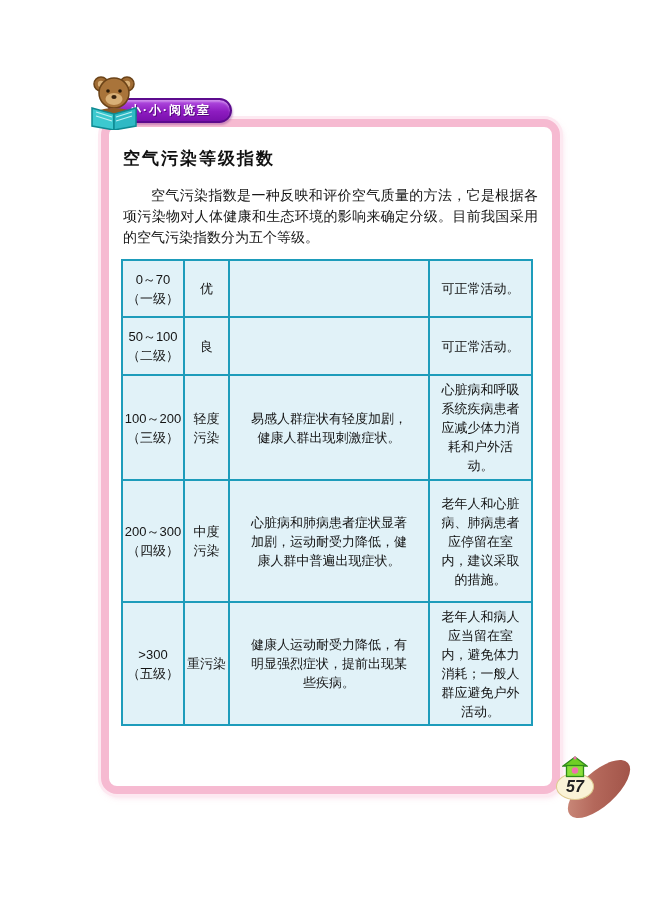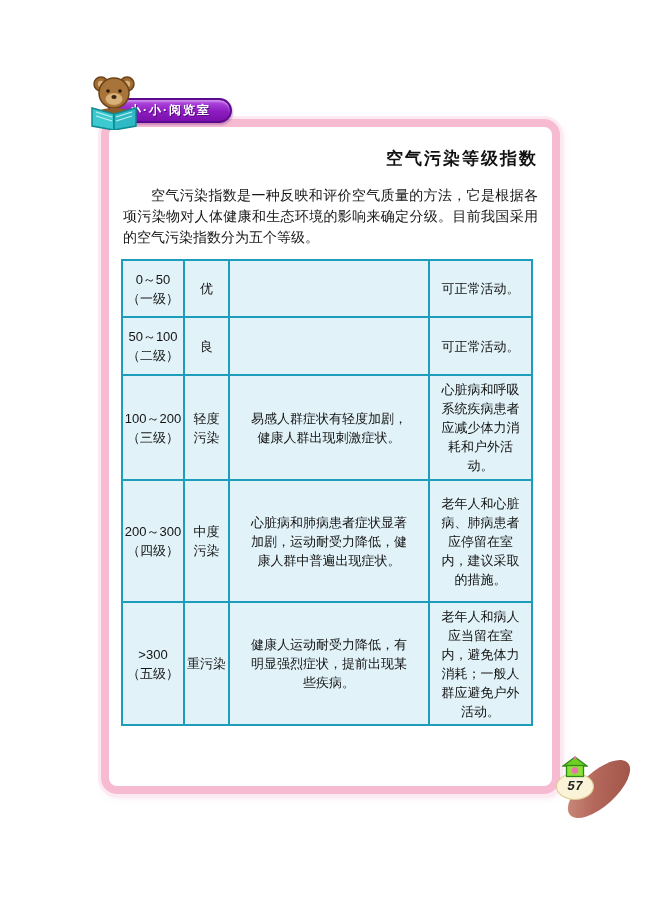--- a/index.html
+++ b/index.html
@@ -17,21 +17,21 @@
     display:flex; align-items:center; justify-content:center; }
   .pill span { color:#ffffff; font-weight:bold; font-size:12px; letter-spacing:2px;
     text-shadow:1px 1px 0 #55097f; white-space:nowrap; }
 
   
   .frame { position:absolute; left:101px; top:119px; width:459px; height:675px;
     background:#ffffff; border:8px solid #f6bad1; border-radius:16px;
     box-shadow:0 0 0 3px #fde9f1, 2px 3px 6px rgba(242,180,205,.55); }
   .frame-inner { position:relative; width:100%; height:100%; padding:14px 14px 0 14px; }
 
-  .doc-title { text-align:right; font-size:17px; font-weight:bold; color:#111;
+  .doc-title { text-align:left; font-size:17px; font-weight:bold; color:#111;
     margin-top:6px; letter-spacing:2px; }
   .intro { margin-top:15px; font-size:14px; line-height:21px; text-indent:2em;
     color:#161616; text-align:justify; }
 
   
   table.aqi { border-collapse:collapse; table-layout:fixed; margin:11px 0 0 -2px; }
   table.aqi td, table.aqi th { border:2px solid #1d9cbb; background:#e1f2f8;
     font-size:13px; font-weight:normal; vertical-align:middle; text-align:center;
     color:#131313; line-height:19px; overflow:hidden; }
   table.aqi th { background:#d2e7d6; font-weight:600; line-height:20px; }
@@ -47,22 +47,22 @@
   td.qual { padding:0 1px; }
 
   
   .corner { position:absolute; left:548px; top:752px; width:100px; height:100px; }
   .ellipse { position:absolute; left:12px; top:20px; width:78px; height:34px;
     border-radius:50%; transform:rotate(-42deg);
     background:linear-gradient(135deg,#cf9181 0%,#b4685b 45%,#9d4f44 100%); }
   .badge { position:absolute; left:8px; top:21px; width:38px; height:27px;
     background:#faf3d7; border:1px solid #ddc98f; border-radius:50%;
     display:flex; align-items:center; justify-content:center; z-index:2; }
-  .badge span { font-family:Liberation Mono, monospace; font-style:italic;
-    font-weight:bold; font-size:13px; color:#222; }
+  .badge span { font-family:Liberation Sans, sans-serif; font-style:italic;
+    font-weight:bold; font-size:16px; color:#222; }
   .house { position:absolute; left:14px; top:4px; width:26px; height:22px; z-index:3; }
 </style>
 </head>
 <body>
 
 <div class="page">
 
   <div class="banner">
     <svg class="bear" viewBox="0 0 58 56">
       <circle cx="15" cy="10" r="7" fill="#a06c34" stroke="#6b4318" stroke-width="1.5"></circle>
@@ -93,21 +93,21 @@
         <colgroup>
           <col style="width:62px">
             <col style="width:45px">
             <col style="width:200px">
             <col style="width:103px">
         </colgroup>
         <tbody>
 
         <tr class="r1">
           <td>
-            <div>0～50</div>
+            <div>0～70</div>
             <div>（一级）</div>
           </td>
           <td class="qual">
             <div>优</div>
             <div></div>
           </td>
           <td class="health"></td>
           <td class="advice short">可正常活动。</td>
         </tr>
 

